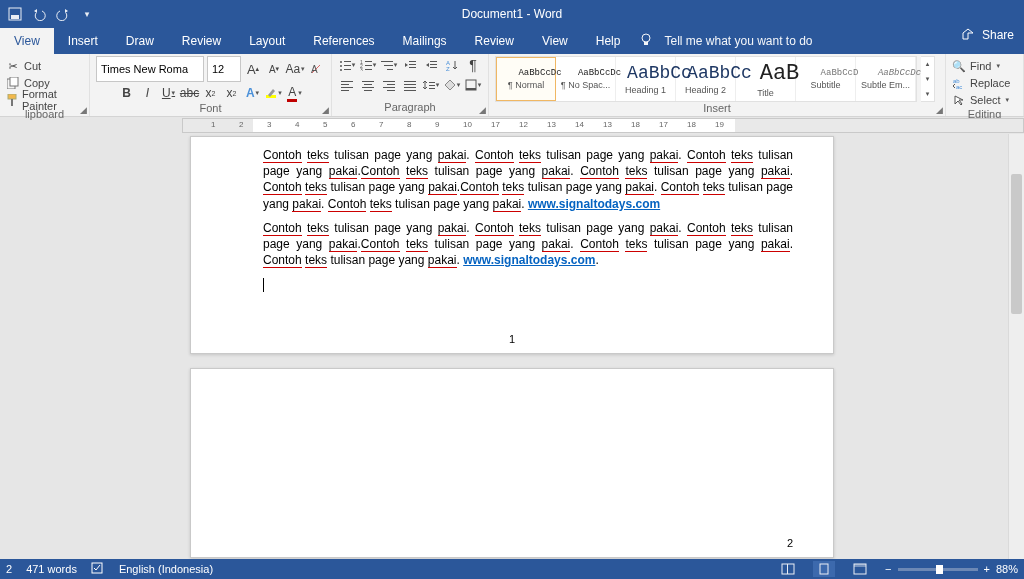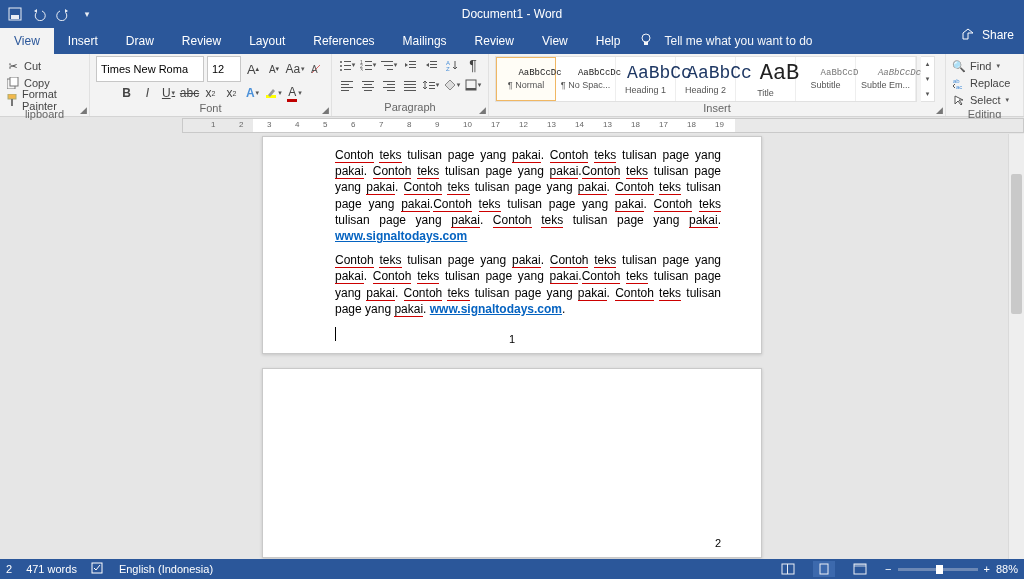--- a/index.html
+++ b/index.html
@@ -83,21 +83,21 @@
   .ruler .shade { position:absolute; top:0; bottom:0; background:#e9e9e9; }
   .ruler .nums { position:absolute; top:1px; left:0; right:0; display:flex; }
   .ruler .nums span { display:inline-block; width:28px; text-align:left; }
 
   
   .docarea {
     position:absolute; top:134px; bottom:20px; left:0; right:0; overflow:auto; background:#e6e6e6;
     display:flex; flex-direction:column; align-items:center; gap:14px; padding-top:2px;
   }
   .page {
-    width:500px; background:#fff; border:1px solid #c9c9c9; box-shadow:0 1px 3px rgba(0,0,0,.15);
+    width:644px; background:#fff; border:1px solid #c9c9c9; box-shadow:0 1px 3px rgba(0,0,0,.15);
     font-family:"Times New Roman", serif; font-size:12px; color:#000; position:relative;
   }
   .page1 { height:218px; padding: 10px 40px 30px 72px; }
   .page2 { height:190px; padding: 10px 40px 30px 72px; }
   .page .body { text-align:justify; line-height:1.35; }
   .page .body p { margin-bottom:8px; }
   .rsq { border-bottom:1px solid #c00; }
   .link { color:#0563c1; text-decoration:underline; font-weight:bold; }
   .pagenum { position:absolute; bottom:8px; left:50%; transform:translateX(-50%); font-size:11px; }
   .pagenum.r { left:auto; right:40px; transform:none; }

